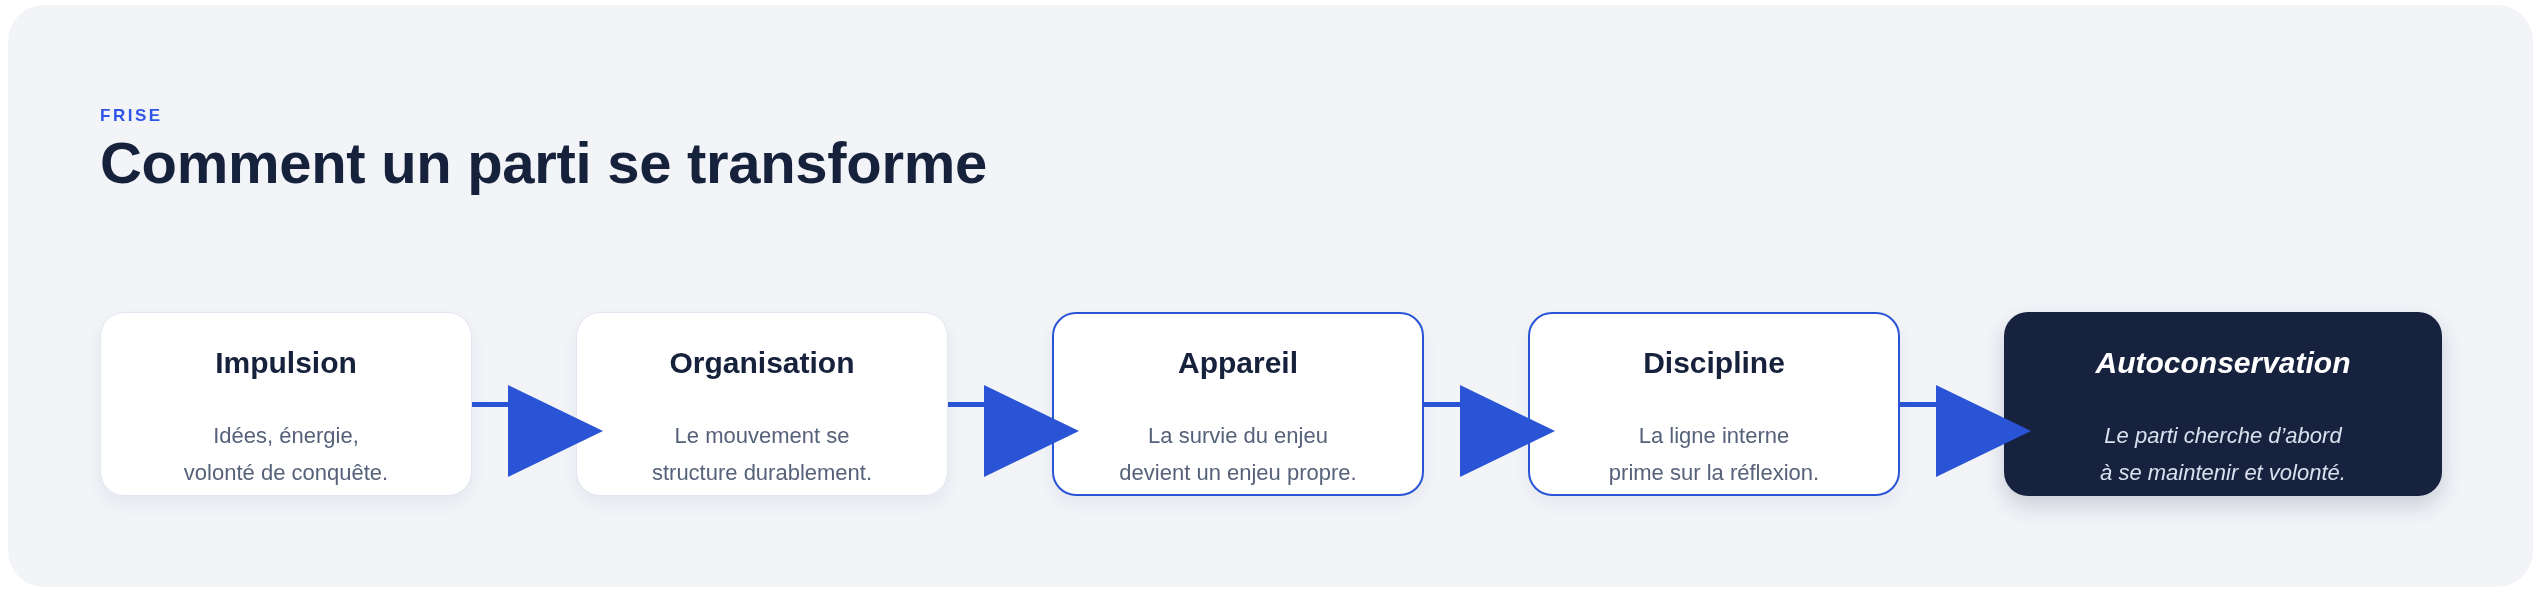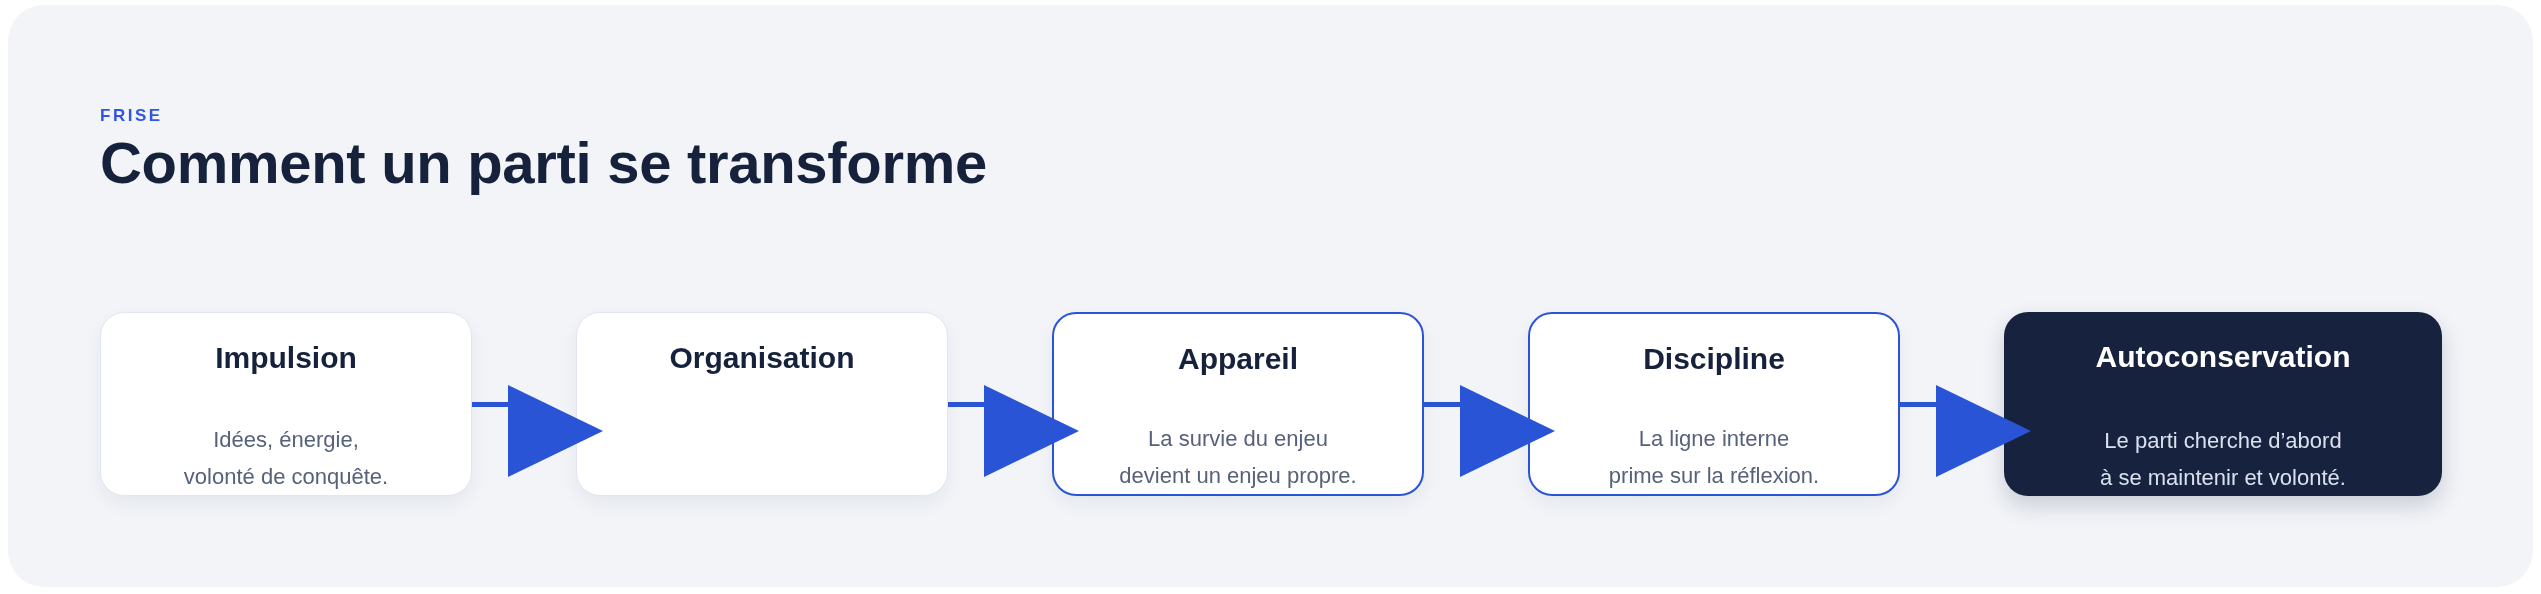--- a/index.html
+++ b/index.html
@@ -54,34 +54,35 @@
   .step{
     flex:none;
     width:372px;
     height:184px;
     border-radius:24px;
     background:var(--box-bg);
     border:1px solid var(--box-border-light);
     box-shadow:0 8px 18px rgba(23,34,64,0.06);
     display:flex;
     flex-direction:column;
-    justify-content:space-between;
+    justify-content:center;
     align-items:center;
     text-align:center;
     position:relative;
     z-index:1;
   }
   .step.outlined{
     border:2px solid var(--box-border-blue);
   }
   .step.dark{
     width:438px;
     background:var(--dark-box-bg);
     border:none;
     box-shadow:0 10px 22px rgba(23,34,64,0.18);
+    font-style:italic;
   }
   .step-title{
     font-size:30px;
     font-weight:700;
     color:var(--heading-color);
     line-height:36px;
     margin-bottom:9px;
   }
   .step.dark .step-title{
     color:var(--dark-box-title);
@@ -138,20 +139,24 @@
       </div>
     </div>
 
     <div class="arrow">
       <div class="arrow-stem"></div>
       <div class="arrow-head"></div>
     </div>
 
     <div class="step plain">
       <div class="step-title">Organisation</div>
+      <div class="step-desc">
+        <span>Le mouvement se</span><br>
+        <span>structure durablement.</span>
+      </div>
     </div>
 
     <div class="arrow">
       <div class="arrow-stem"></div>
       <div class="arrow-head"></div>
     </div>
 
     <div class="step outlined">
       <div class="step-title">Appareil</div>
       <div class="step-desc">

